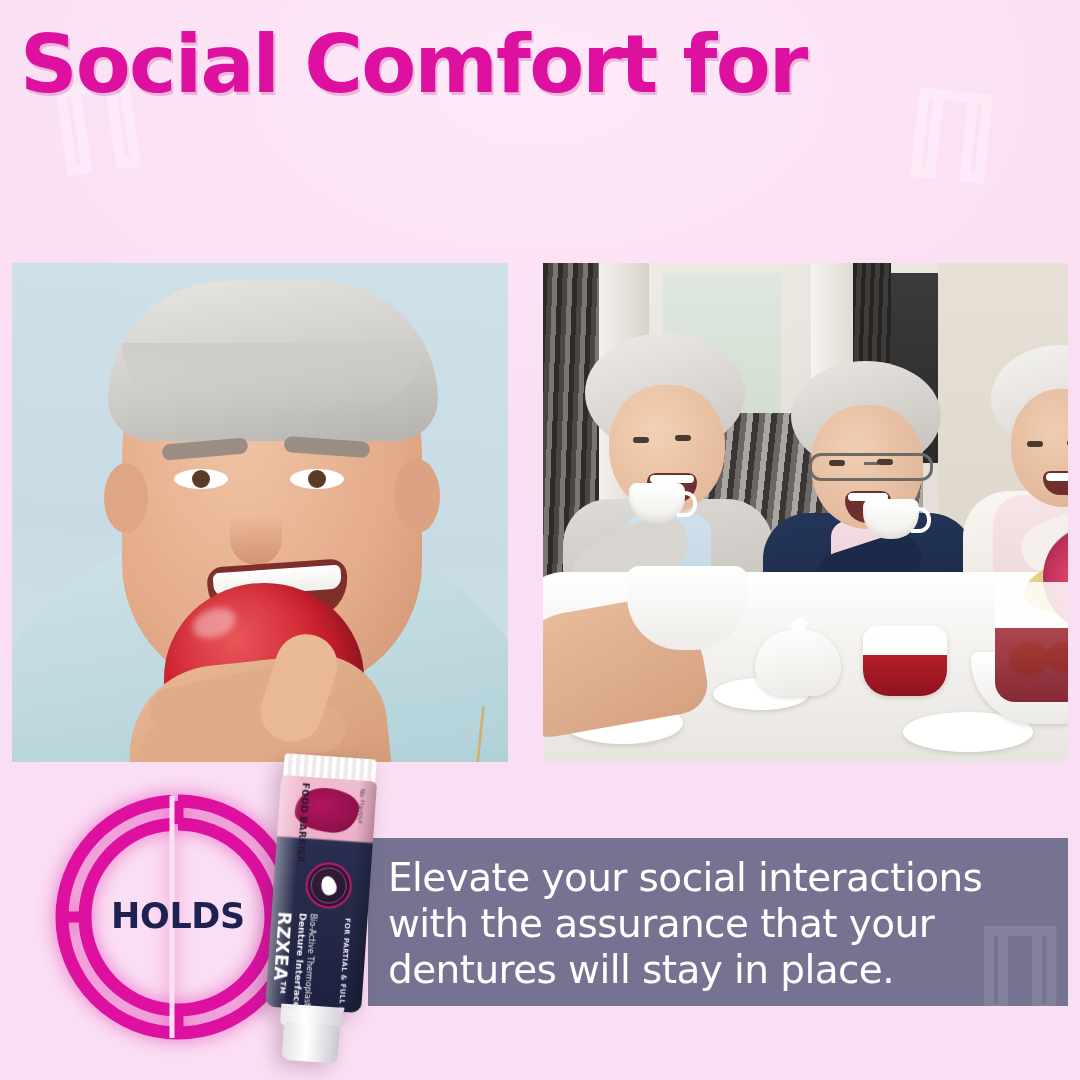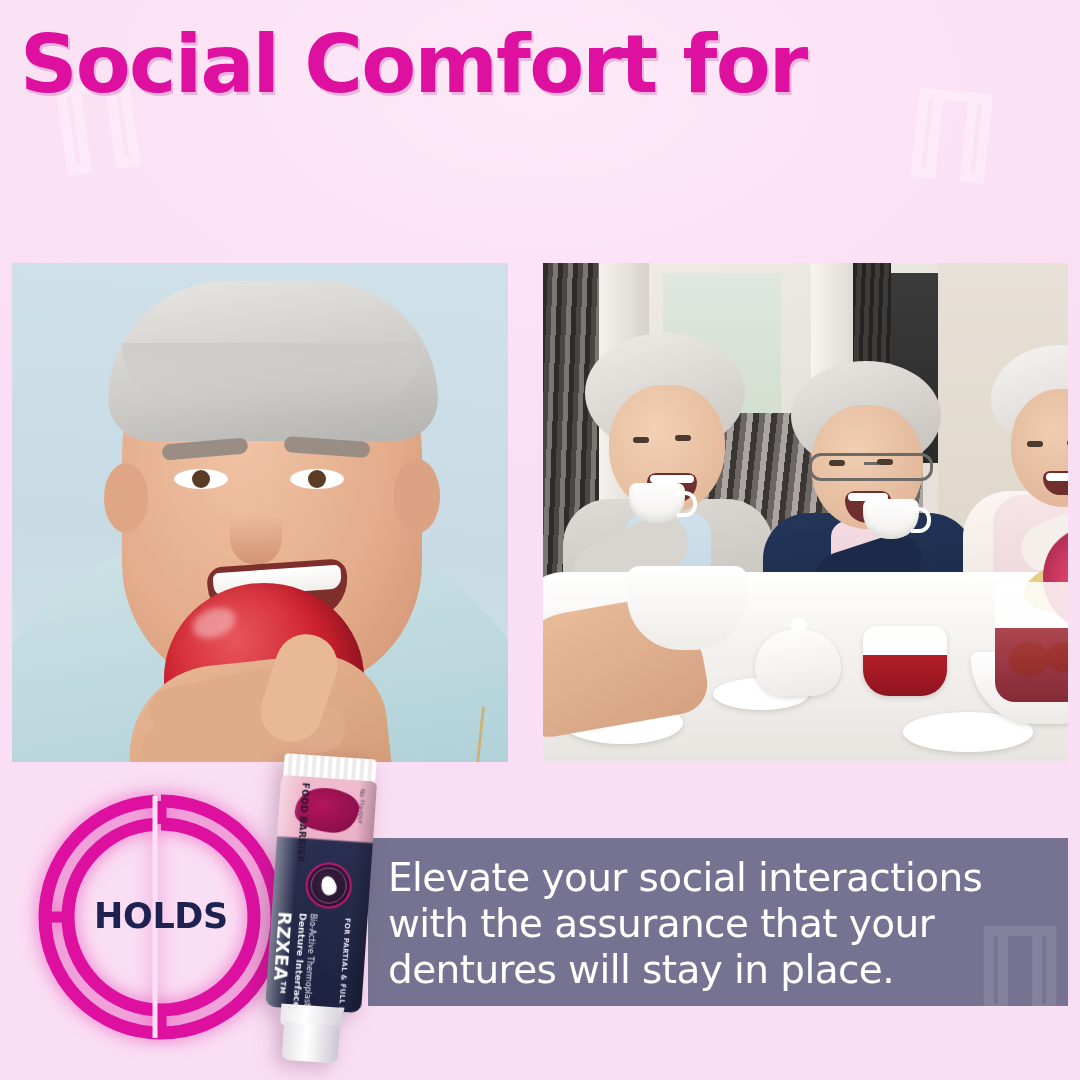--- a/index.html
+++ b/index.html
@@ -247,21 +247,21 @@
     border-radius: 10px 10px 20px 20px; }
   .pr-hand-fg { position:absolute; left:-10px; bottom:36px; width:190px; height:120px;
     background: linear-gradient(160deg,#e9bd9c,#d5a181); border-radius: 60px 70px 30px 30px;
     transform: rotate(-10deg); }
   .pr-cup-fg { position:absolute; left:104px; bottom:112px; width:120px; height:84px;
     background: linear-gradient(180deg,#ffffff,#eeece8); border-radius: 12px 12px 54px 54px; }
 
   
   .badge {
     position: absolute;
-    left: 36px; top: 792px;
+    left: 53px; top: 792px;
     width: 250px; height: 250px;
     z-index: 7;
   }
   .badge svg { position:absolute; inset:0; filter: drop-shadow(0 0 9px rgba(221,16,160,.55)); }
   .badge-text {
     position: absolute;
     left: 0; right: 0; top: 50%;
     transform: translateY(-50%);
     text-align: center;
     color: #1e2250;

